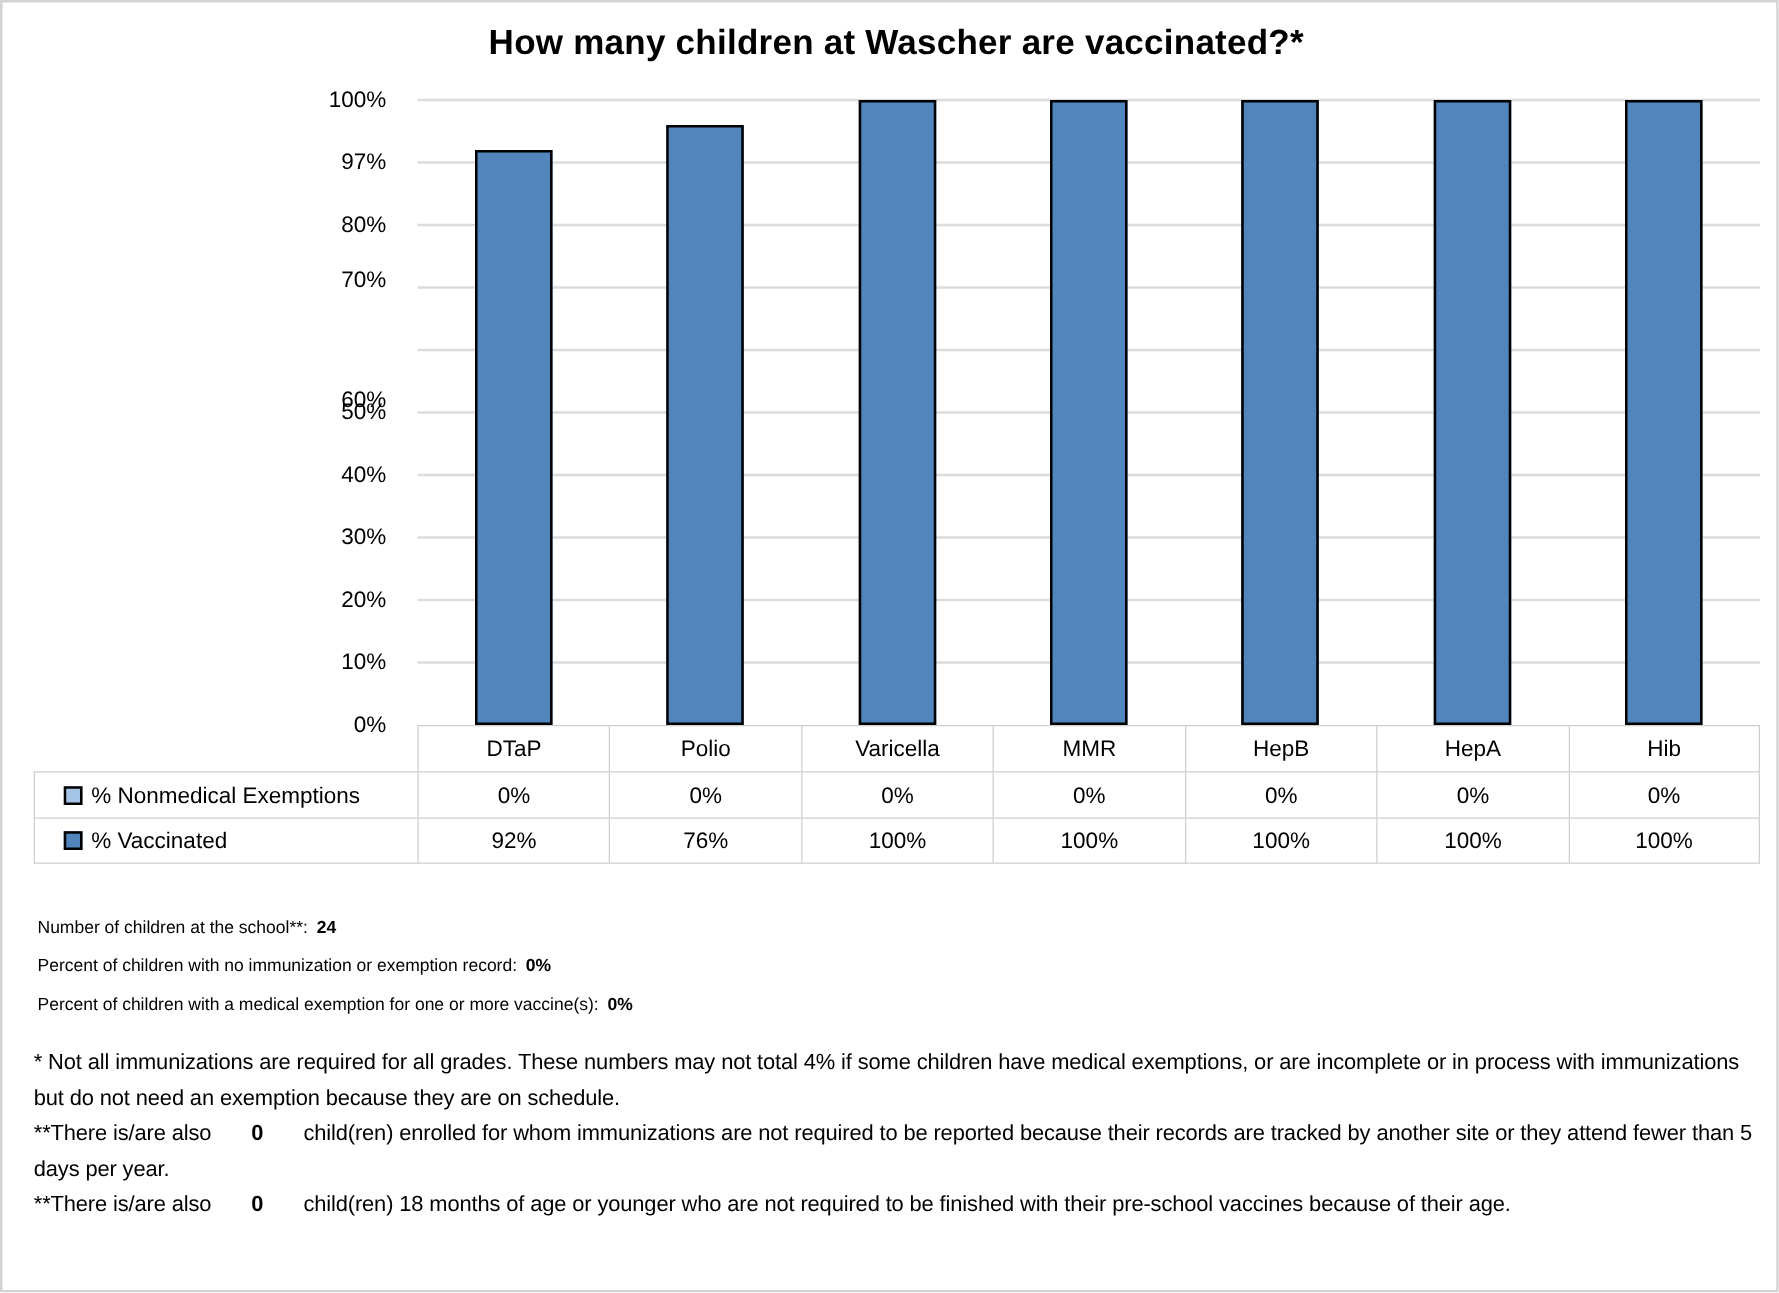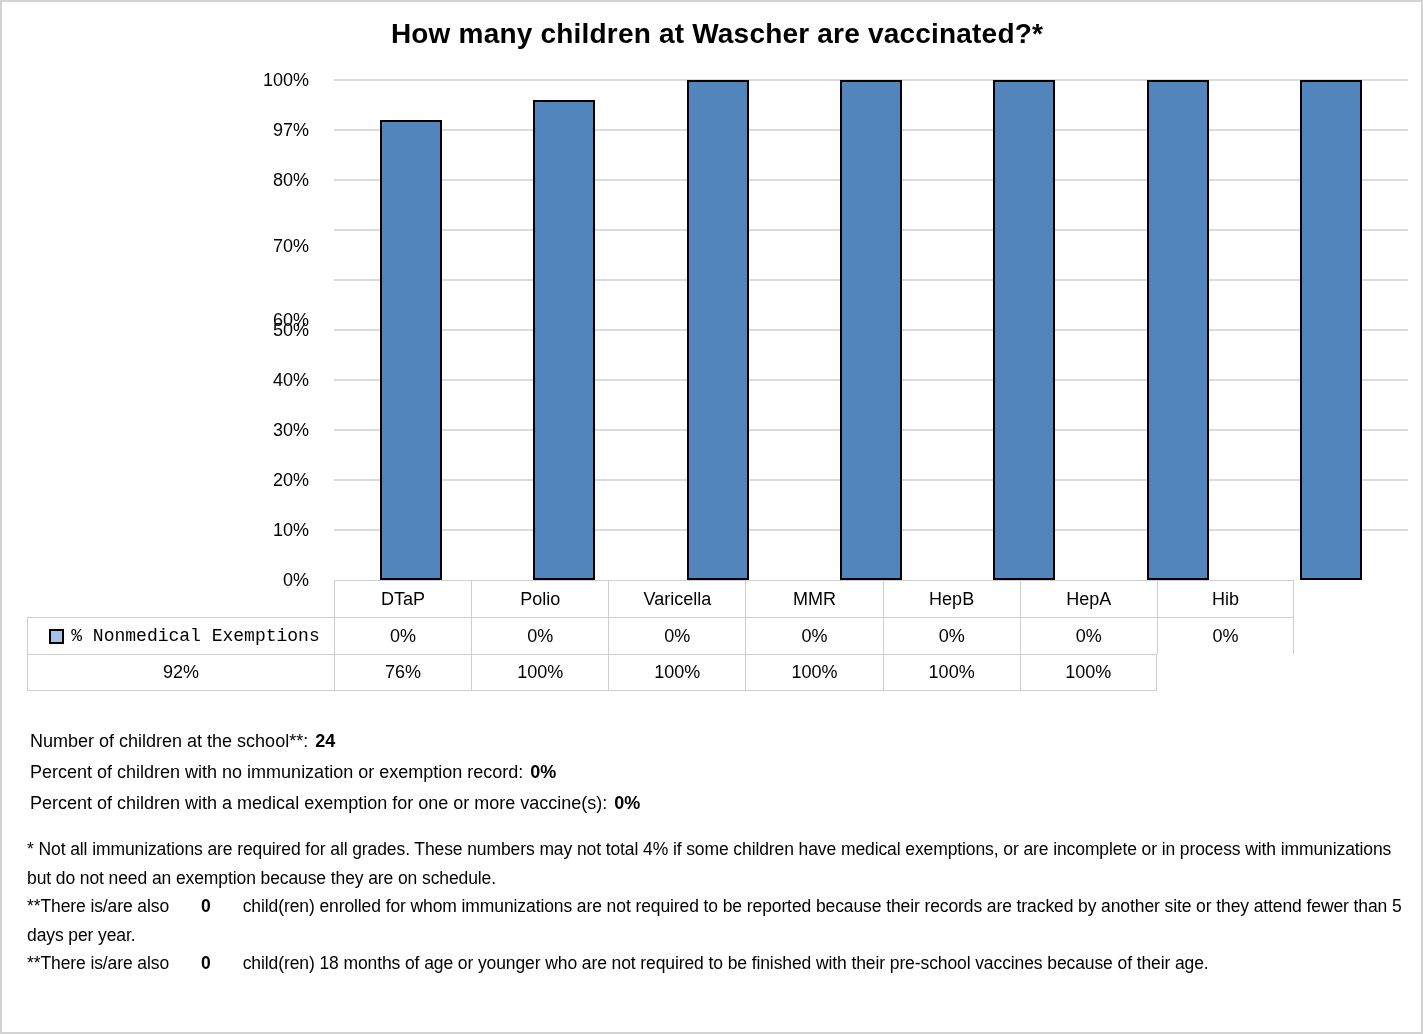--- a/index.html
+++ b/index.html
@@ -14,53 +14,53 @@
   }
   
   .plot{position:absolute;left:332px;top:78px;width:1074px;height:500px;}
   .gridline{position:absolute;left:0;width:100%;height:2px;background:#dcdcdc;}
   .bar{position:absolute;bottom:0;width:62px;box-sizing:border-box;border:2px solid #000;}
   
   .yaxis{position:absolute;left:185px;top:78px;width:122px;height:500px;font-size:18px;}
   .ytick{position:absolute;right:0;transform:translateY(-50%);white-space:nowrap;}
   
   .dtable{
-    position:absolute;left:25px;top:578px;width:1267px;
+    position:absolute;left:25px;top:578px;width:1381px;
     display:grid;grid-template-columns:307px repeat(7,1fr);
     grid-template-rows:37px 37px 37px;font-size:18px;
   }
   .cell{
     box-sizing:border-box;border-left:1.5px solid #cfcfcf;border-top:1.5px solid #cfcfcf;
     display:flex;align-items:center;justify-content:center;
   }
   .cell.last-col{border-right:1.5px solid #cfcfcf;}
   .cell.last-row{border-bottom:1.5px solid #cfcfcf;}
   .cell.spacer{border:none;}
-  .cell.legend{justify-content:center;padding-left:7px;font-family:Liberation Mono, monospace;}
+  .cell.legend{justify-content:flex-start;padding-left:23px;}
   .sw{width:15px;height:15px;box-sizing:border-box;border:2px solid #000;margin-right:7px;flex:0 0 auto;}
   
-  .summary{position:absolute;left:28px;top:724px;font-size:18px;line-height:31px;}
+  .summary{position:absolute;left:28px;top:724px;font-size:14px;line-height:31px;}
   .summary .val{font-weight:bold;margin-left:7px;}
   
   .notes{position:absolute;left:25px;top:833px;width:1390px;font-size:17.5px;line-height:28.5px;letter-spacing:-0.1px;}
   .notes p{margin:0;}
   .note-val{font-weight:bold;margin:0 32px;}
 </style>
 </head>
 <body>
 
 <div class="page">
 
   <h1 class="chart-title">How many children at Wascher are vaccinated?*</h1>
 
   <div class="yaxis" id="yaxis">
       <div class="ytick" style="top: 0px;">100%</div>
       <div class="ytick" style="top: 50px;">97%</div>
       <div class="ytick" style="top: 100px;">80%</div>
-      <div class="ytick" style="top: 166px;">70%</div>
+      <div class="ytick" style="top: 144px;">70%</div>
       <div class="ytick" style="top: 214px; margin-top: 26px;">60%</div>
       <div class="ytick" style="top: 250px;">50%</div>
       <div class="ytick" style="top: 300px;">40%</div>
       <div class="ytick" style="top: 350px;">30%</div>
       <div class="ytick" style="top: 400px;">20%</div>
       <div class="ytick" style="top: 450px;">10%</div>
       <div class="ytick" style="top: 500px;">0%</div>
     </div>
 
   <div class="plot" id="plot">
@@ -96,20 +96,24 @@
         <span class="sw" style="background: rgb(166, 196, 230);"></span>
         <span>% Nonmedical Exemptions</span>
       </div>
       <div class="cell">0%</div>
       <div class="cell">0%</div>
       <div class="cell">0%</div>
       <div class="cell">0%</div>
       <div class="cell">0%</div>
       <div class="cell">0%</div>
       <div class="cell last-col">0%</div>
+      <div class="cell legend last-row">
+        <span class="sw" style="background: rgb(81, 133, 188);"></span>
+        <span>% Vaccinated</span>
+      </div>
       <div class="cell  last-row">92%</div>
       <div class="cell  last-row">76%</div>
       <div class="cell  last-row">100%</div>
       <div class="cell  last-row">100%</div>
       <div class="cell  last-row">100%</div>
       <div class="cell  last-row">100%</div>
       <div class="cell last-col last-row">100%</div>
     </div>
 
   <div class="summary">

